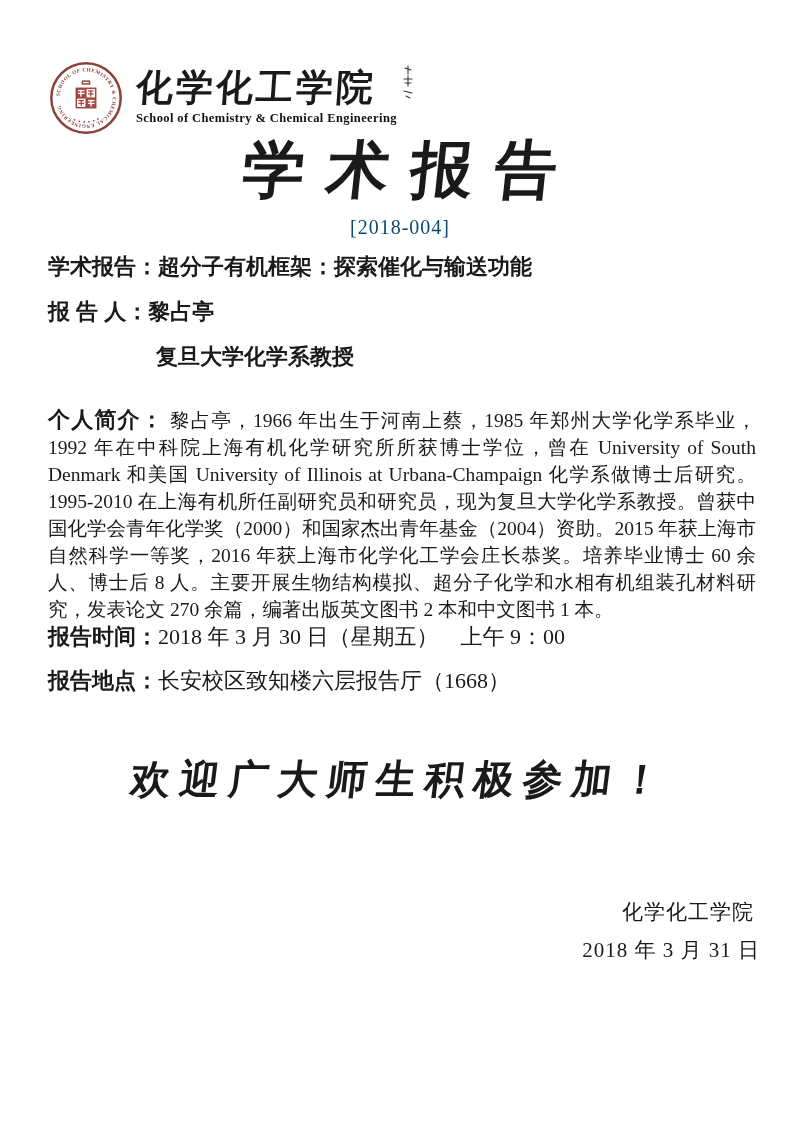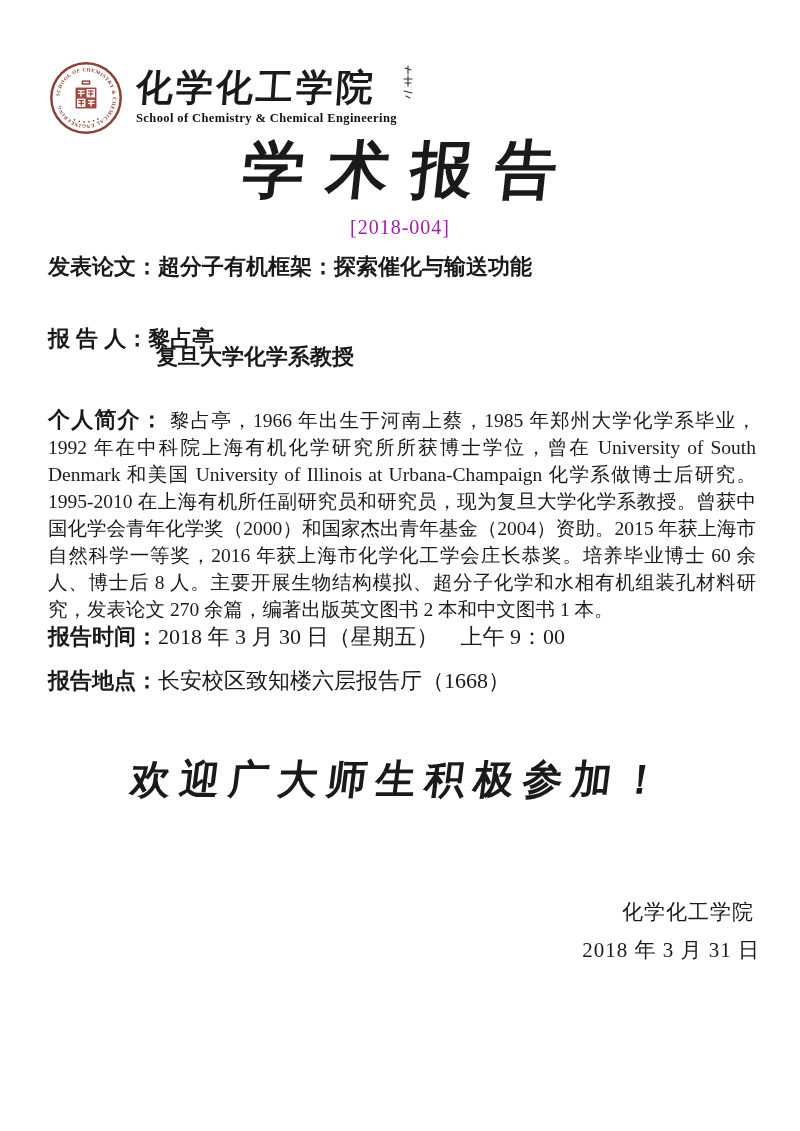--- a/index.html
+++ b/index.html
@@ -32,28 +32,28 @@
     text-align:center;
   }
   .doc-title span{
     display:inline-block;
     font-size:62px;font-weight:900;letter-spacing:22px;text-indent:22px;
     transform:skewX(-6deg);
     font-family:"Liberation Serif","DejaVu Serif",serif;
   }
   .issue{
     position:absolute;top:216px;left:0;width:100%;
-    text-align:center;font-size:20px;letter-spacing:1px;color:#a21caf;
+    text-align:center;font-size:20px;letter-spacing:1px;color:#0c4a6e;
   }
   .info-line{position:absolute;left:48px;font-size:22px;line-height:30px;}
   .info-line .label{font-family:"Liberation Sans","DejaVu Sans",sans-serif;font-weight:bold;}
   .info-line .val-bold{font-family:"Liberation Sans","DejaVu Sans",sans-serif;font-weight:bold;text-align:center;}
   .info-line .val-song{font-family:"Liberation Serif","DejaVu Serif",serif;font-weight:normal;}
   .line-topic{top:252px;}
-  .line-speaker{top:297px;margin-top:27px;}
+  .line-speaker{top:297px;}
   .line-affil{top:342px;left:156px;}
   .line-time{top:622px;}
   .line-venue{top:666px;}
   
   .bio{
     position:absolute;top:386px;left:48px;width:708px;
     font-size:19.5px;line-height:27px;text-align:justify;
     color:#1a1a1a;
   }
   .bio .label{
@@ -135,21 +135,21 @@
       </g>
     </svg>
   </div>
 
   <div class="doc-title">
     <span>学术报告</span>
   </div>
   <div class="issue">[2018-004]</div>
 
   <div class="info-line line-topic">
-    <span class="label">发表论文：</span><span class="val-bold">超分子有机框架：探索催化与输送功能</span>
+    <span class="label">学术报告：</span><span class="val-bold">超分子有机框架：探索催化与输送功能</span>
   </div>
 
   <div class="info-line line-speaker">
     <span class="label">报 告 人：</span><span class="val-bold">黎占亭</span>
   </div>
 
   <div class="info-line line-affil">
     <span class="val-bold">复旦大学化学系教授</span>
   </div>
 

